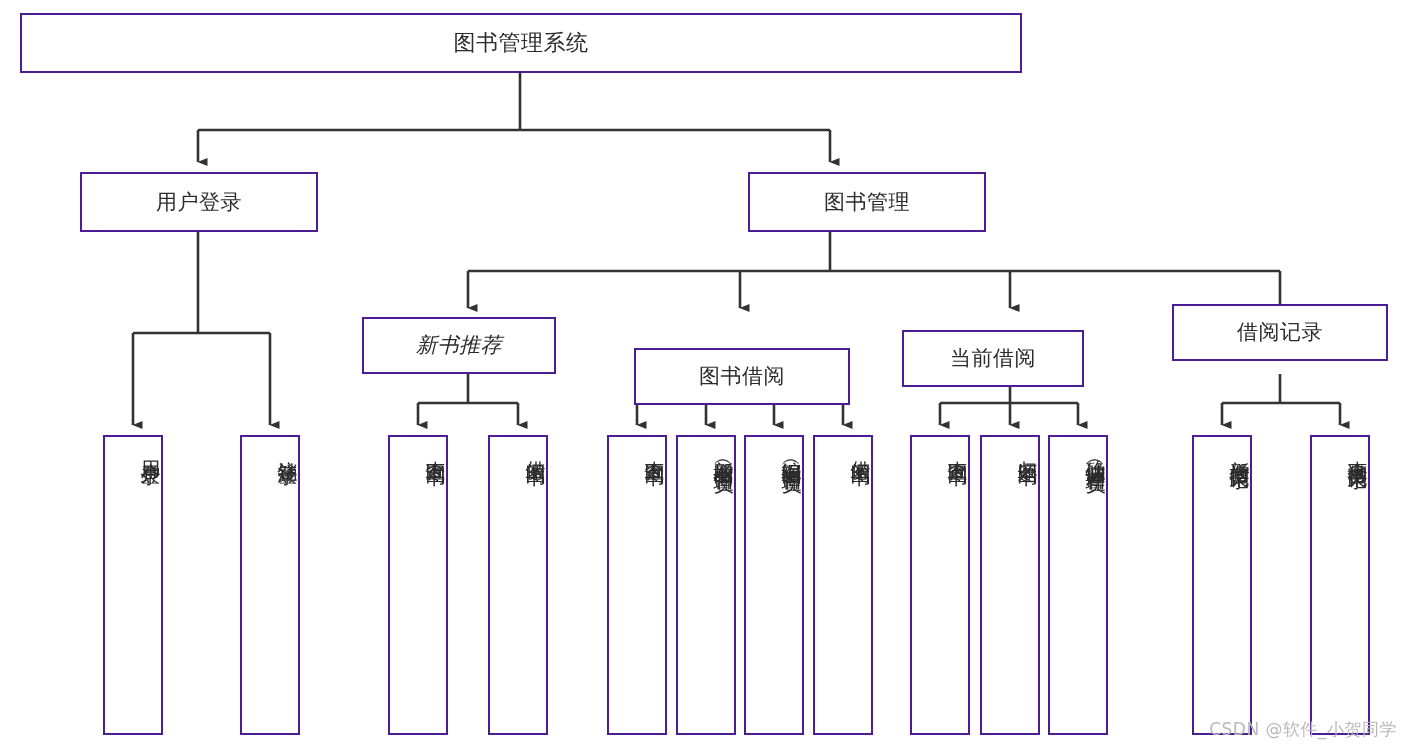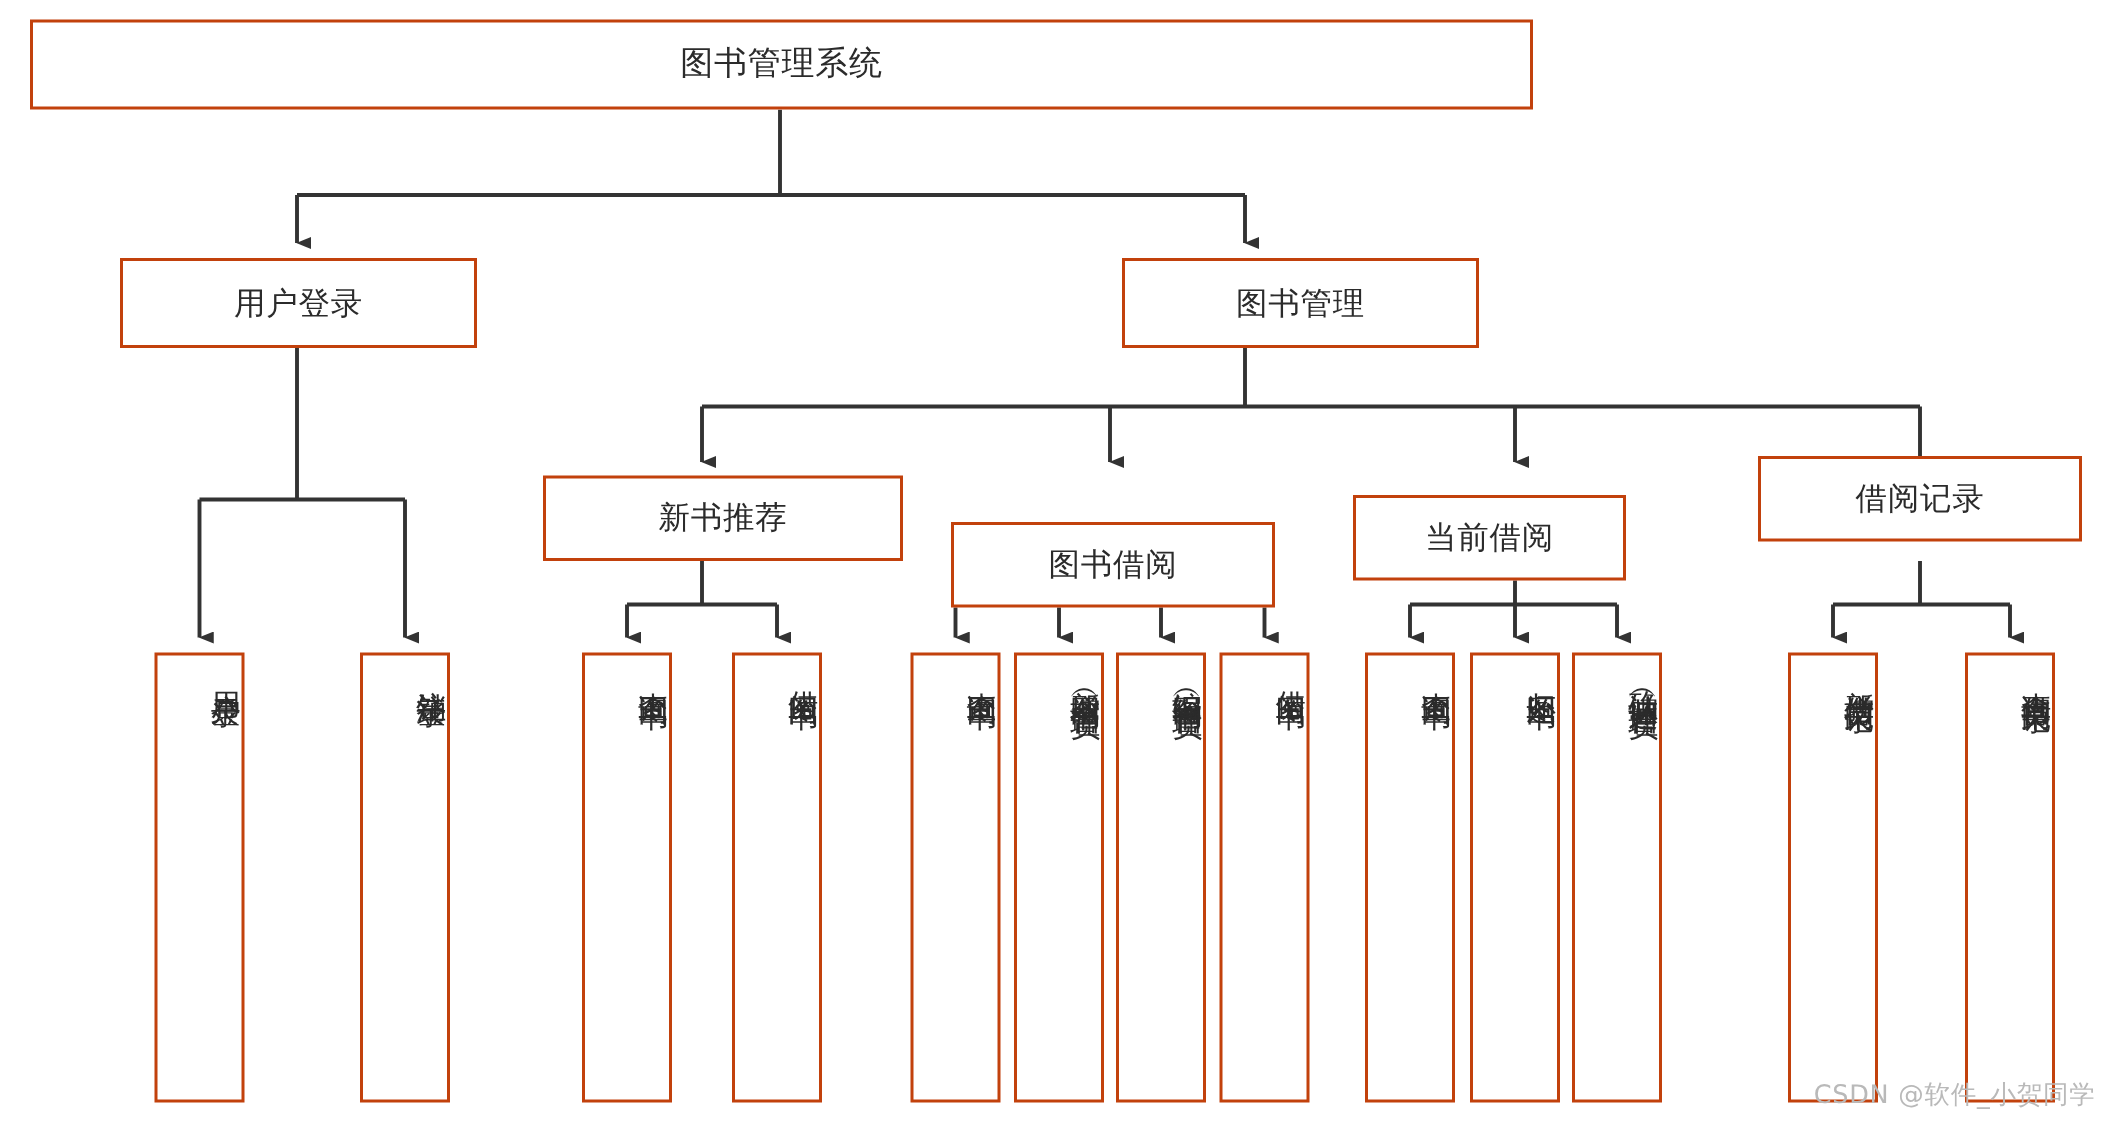--- a/index.html
+++ b/index.html
@@ -21,21 +21,21 @@
     position: absolute;
     left: 0;
     top: 0;
     width: 1405px;
     height: 747px;
   }
   .node {
     position: absolute;
     box-sizing: border-box;
     background: #ffffff;
-    border: 2px solid #c2410c;
+    border: 2px solid #4c1d95;
     display: flex;
     align-items: center;
     justify-content: center;
     z-index: 2;
   }
   .node .label {
     color: #2b2b2b;
     font-size: 21px;
     line-height: 1.18;
     letter-spacing: 0.5px;
@@ -133,21 +133,21 @@
     <span class="label">图书管理系统</span>
   </div>
 
   <div class="node level1" style="left:80px; top:172px; width:238px; height:60px;">
     <span class="label">用户登录</span>
   </div>
   <div class="node level1" style="left:712px; top:172px; width:238px; height:60px;margin-left:36px;">
     <span class="label">图书管理</span>
   </div>
 
-  <div class="node level2" style="left:362px; top:317px; width:240px; height:57px;">
+  <div class="node level2" style="left:362px; top:317px; width:194px; height:57px;font-style:italic;">
     <span class="label">新书推荐</span>
   </div>
   <div class="node level2" style="left:634px; top:317px; width:216px; height:57px;margin-top:31px;">
     <span class="label">图书借阅</span>
   </div>
   <div class="node level2" style="left:902px; top:330px; width:182px; height:57px;">
     <span class="label">当前借阅</span>
   </div>
   <div class="node level2" style="left:1172px; top:304px; width:216px; height:57px;">
     <span class="label">借阅记录</span>

